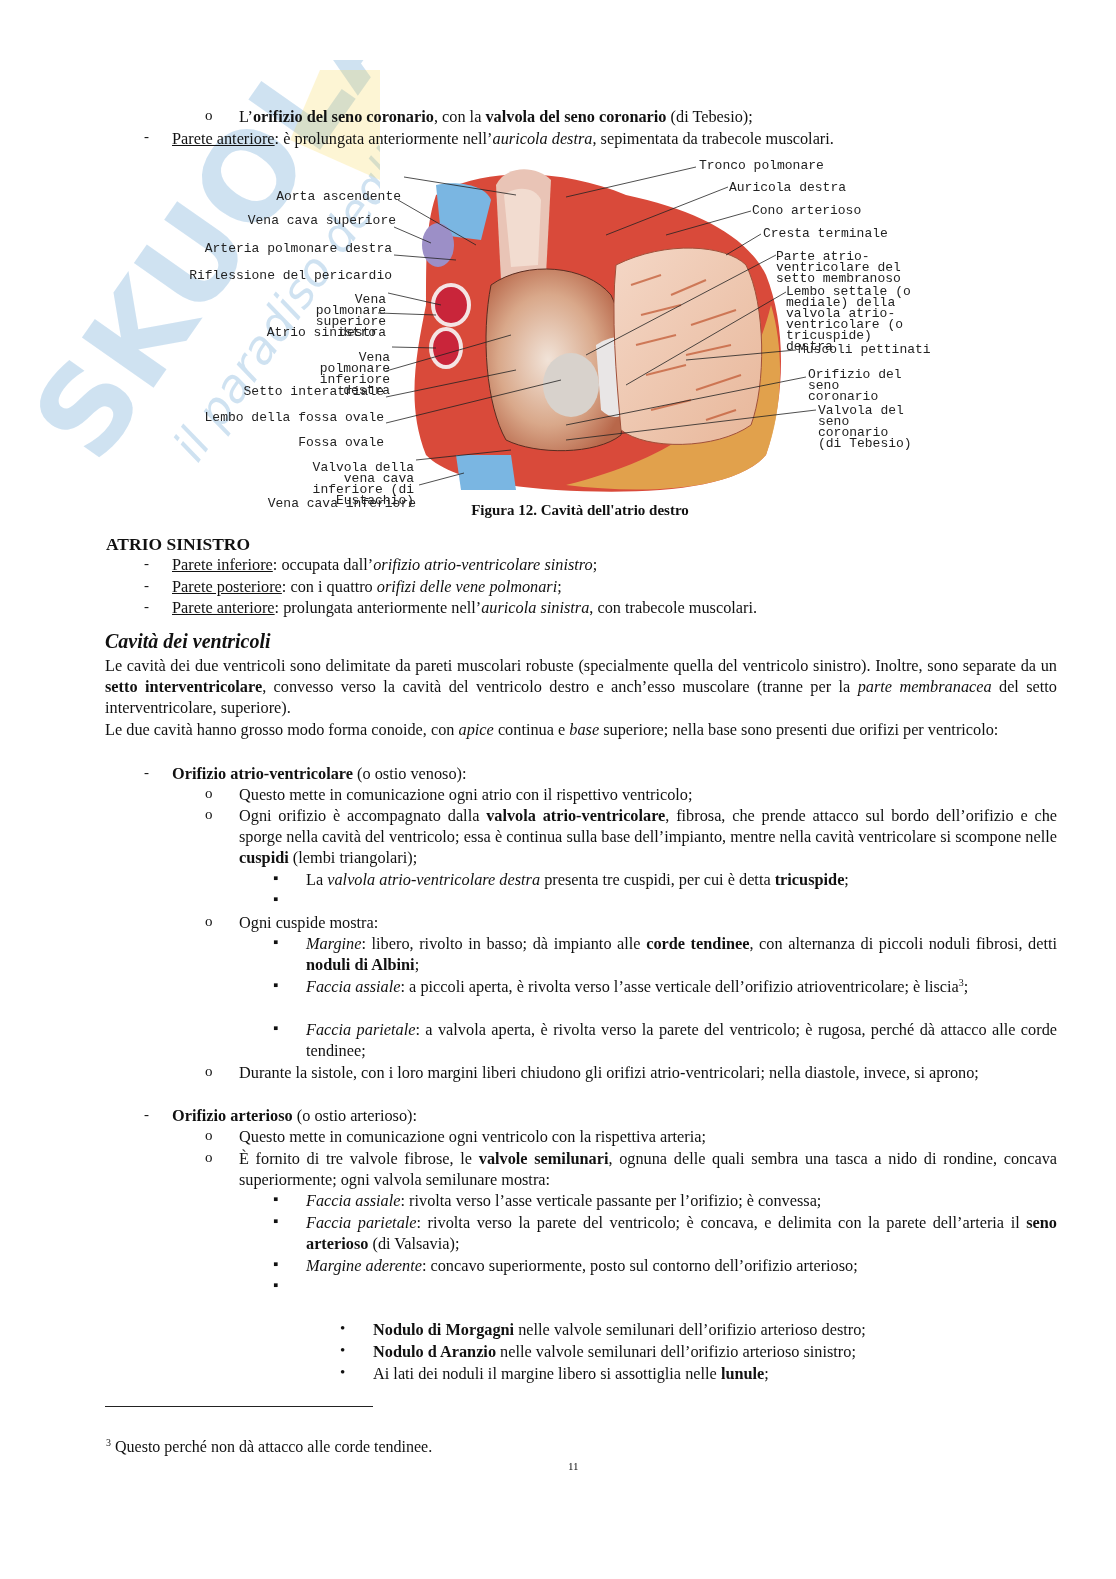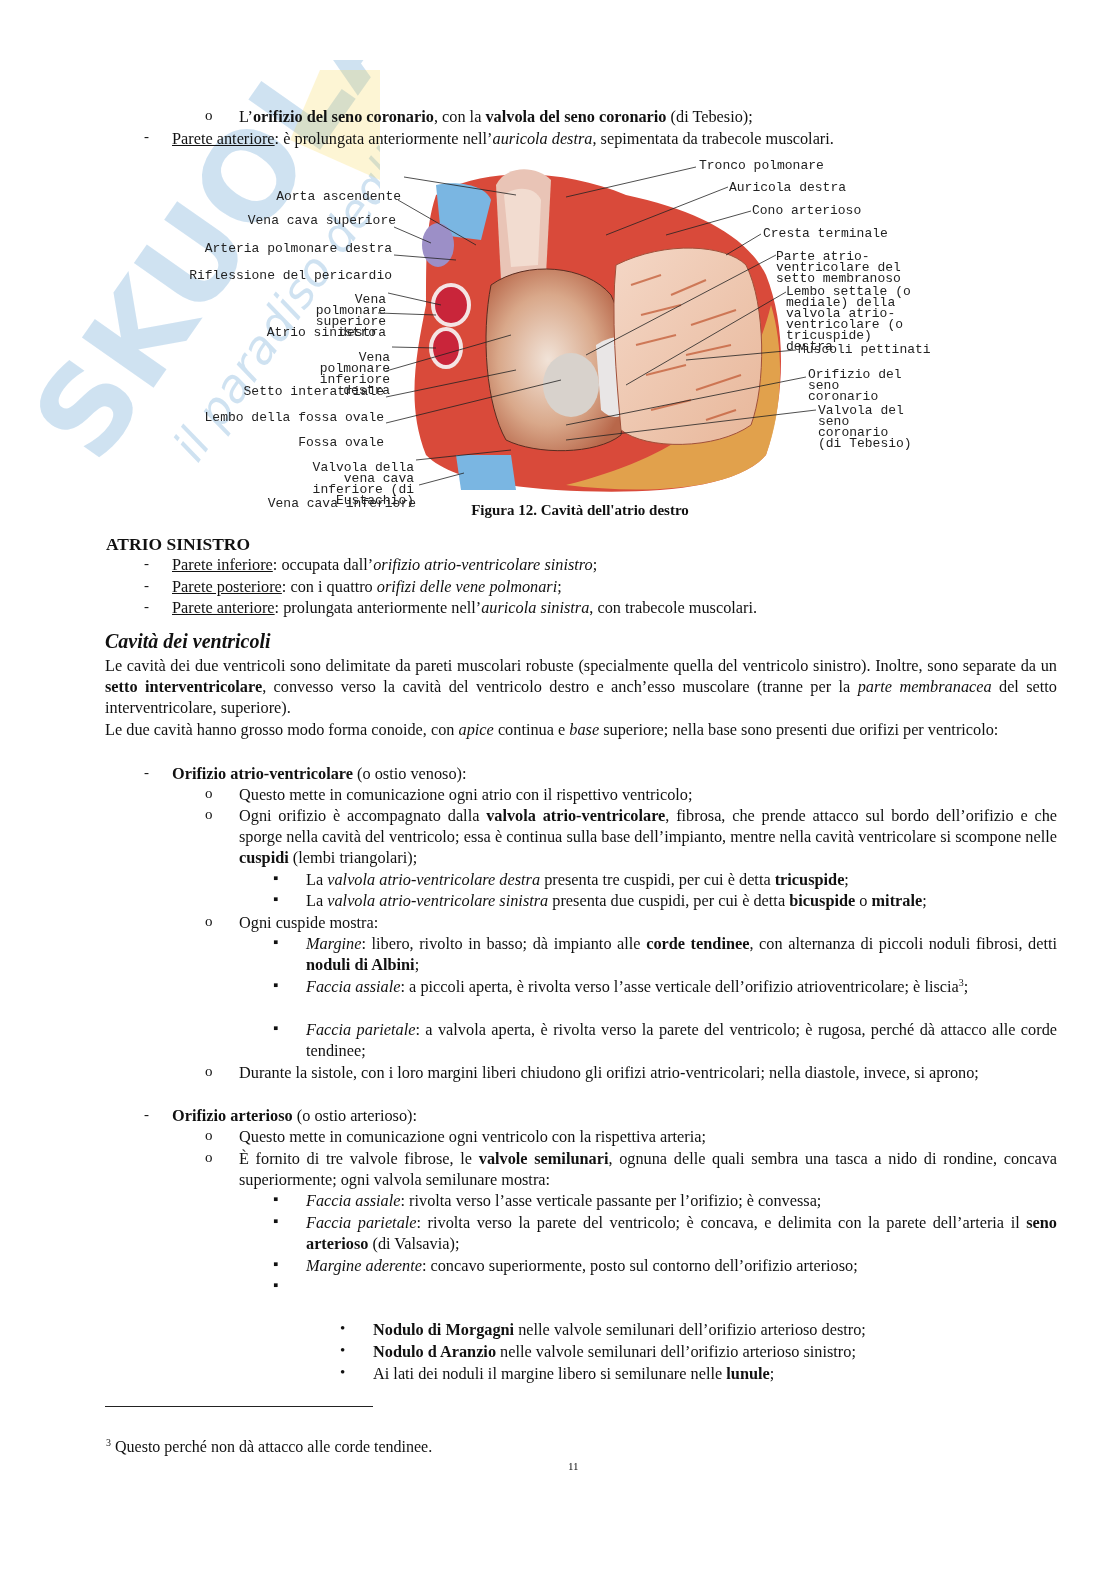--- a/index.html
+++ b/index.html
@@ -178,23 +178,20 @@
   <div class="line" style="left:239px;top:784px">Questo mette in comunicazione ogni atrio con il rispettivo ventricolo;</div>
   <span class="marker" style="left:205px;top:806px">o</span>
   <div class="line just" style="left:239px;top:805px;width:818px">
     <span>Ogni orifizio è accompagnato dalla </span><b>valvola atrio-ventricolare</b><span>, fibrosa, che prende attacco sul bordo dell’orifizio e che sporge nella cavità del ventricolo; essa è continua sulla base dell’impianto, mentre nella cavità ventricolare si scompone nelle </span><b>cuspidi</b><span> (lembi triangolari);</span>
   </div>
   <span class="marker" style="left:273px;top:870px">▪</span>
   <div class="line" style="left:306px;top:869px">
     <span>La </span><i>valvola atrio-ventricolare destra</i><span> presenta tre cuspidi, per cui è detta </span><b>tricuspide</b><span>;</span>
   </div>
   <span class="marker" style="left:273px;top:891px">▪</span>
-  <div class="line" style="left:306px;top:890px">
-    <span>La </span><i>valvola atrio-ventricolare sinistra</i><span> presenta due cuspidi, per cui è detta </span><b>bicuspide</b><span> o </span><b>mitrale</b><span>;</span>
-  </div>
   <span class="marker" style="left:205px;top:913px">o</span>
   <div class="line" style="left:239px;top:912px">Ogni cuspide mostra:</div>
   <span class="marker" style="left:273px;top:934px">▪</span>
   <div class="line just" style="left:306px;top:933px;width:751px">
     <i>Margine</i><span>: libero, rivolto in basso; dà impianto alle </span><b>corde tendinee</b><span>, con alternanza di piccoli noduli fibrosi, detti </span><b>noduli di Albini</b><span>;</span>
   </div>
   <span class="marker" style="left:273px;top:977px">▪</span>
   <div class="line just" style="left:306px;top:976px;width:751px">
     <i>Faccia assiale</i><span>: a piccoli aperta, è rivolta verso l’asse verticale dell’orifizio atrioventricolare; è liscia</span><sup>3</sup><span>;</span>
   </div>
@@ -231,21 +228,21 @@
   <span class="marker" style="left:340px;top:1320px">•</span>
   <div class="line" style="left:373px;top:1319px">
     <b>Nodulo di Morgagni</b><span> nelle valvole semilunari dell’orifizio arterioso destro;</span>
   </div>
   <span class="marker" style="left:340px;top:1342px">•</span>
   <div class="line" style="left:373px;top:1341px">
     <b>Nodulo d Aranzio</b><span> nelle valvole semilunari dell’orifizio arterioso sinistro;</span>
   </div>
   <span class="marker" style="left:340px;top:1364px">•</span>
   <div class="line" style="left:373px;top:1363px">
-    <span>Ai lati dei noduli il margine libero si semilunare nelle </span><b>lunule</b><span>;</span>
+    <span>Ai lati dei noduli il margine libero si assottiglia nelle </span><b>lunule</b><span>;</span>
   </div>
 
   <div class="footnote-rule"></div>
   <div class="footnote">
     <sup>3</sup><span> Questo perché non dà attacco alle corde tendinee.</span>
   </div>
   <div class="pagenum">11</div>
 </div>
 
 </body></html>

